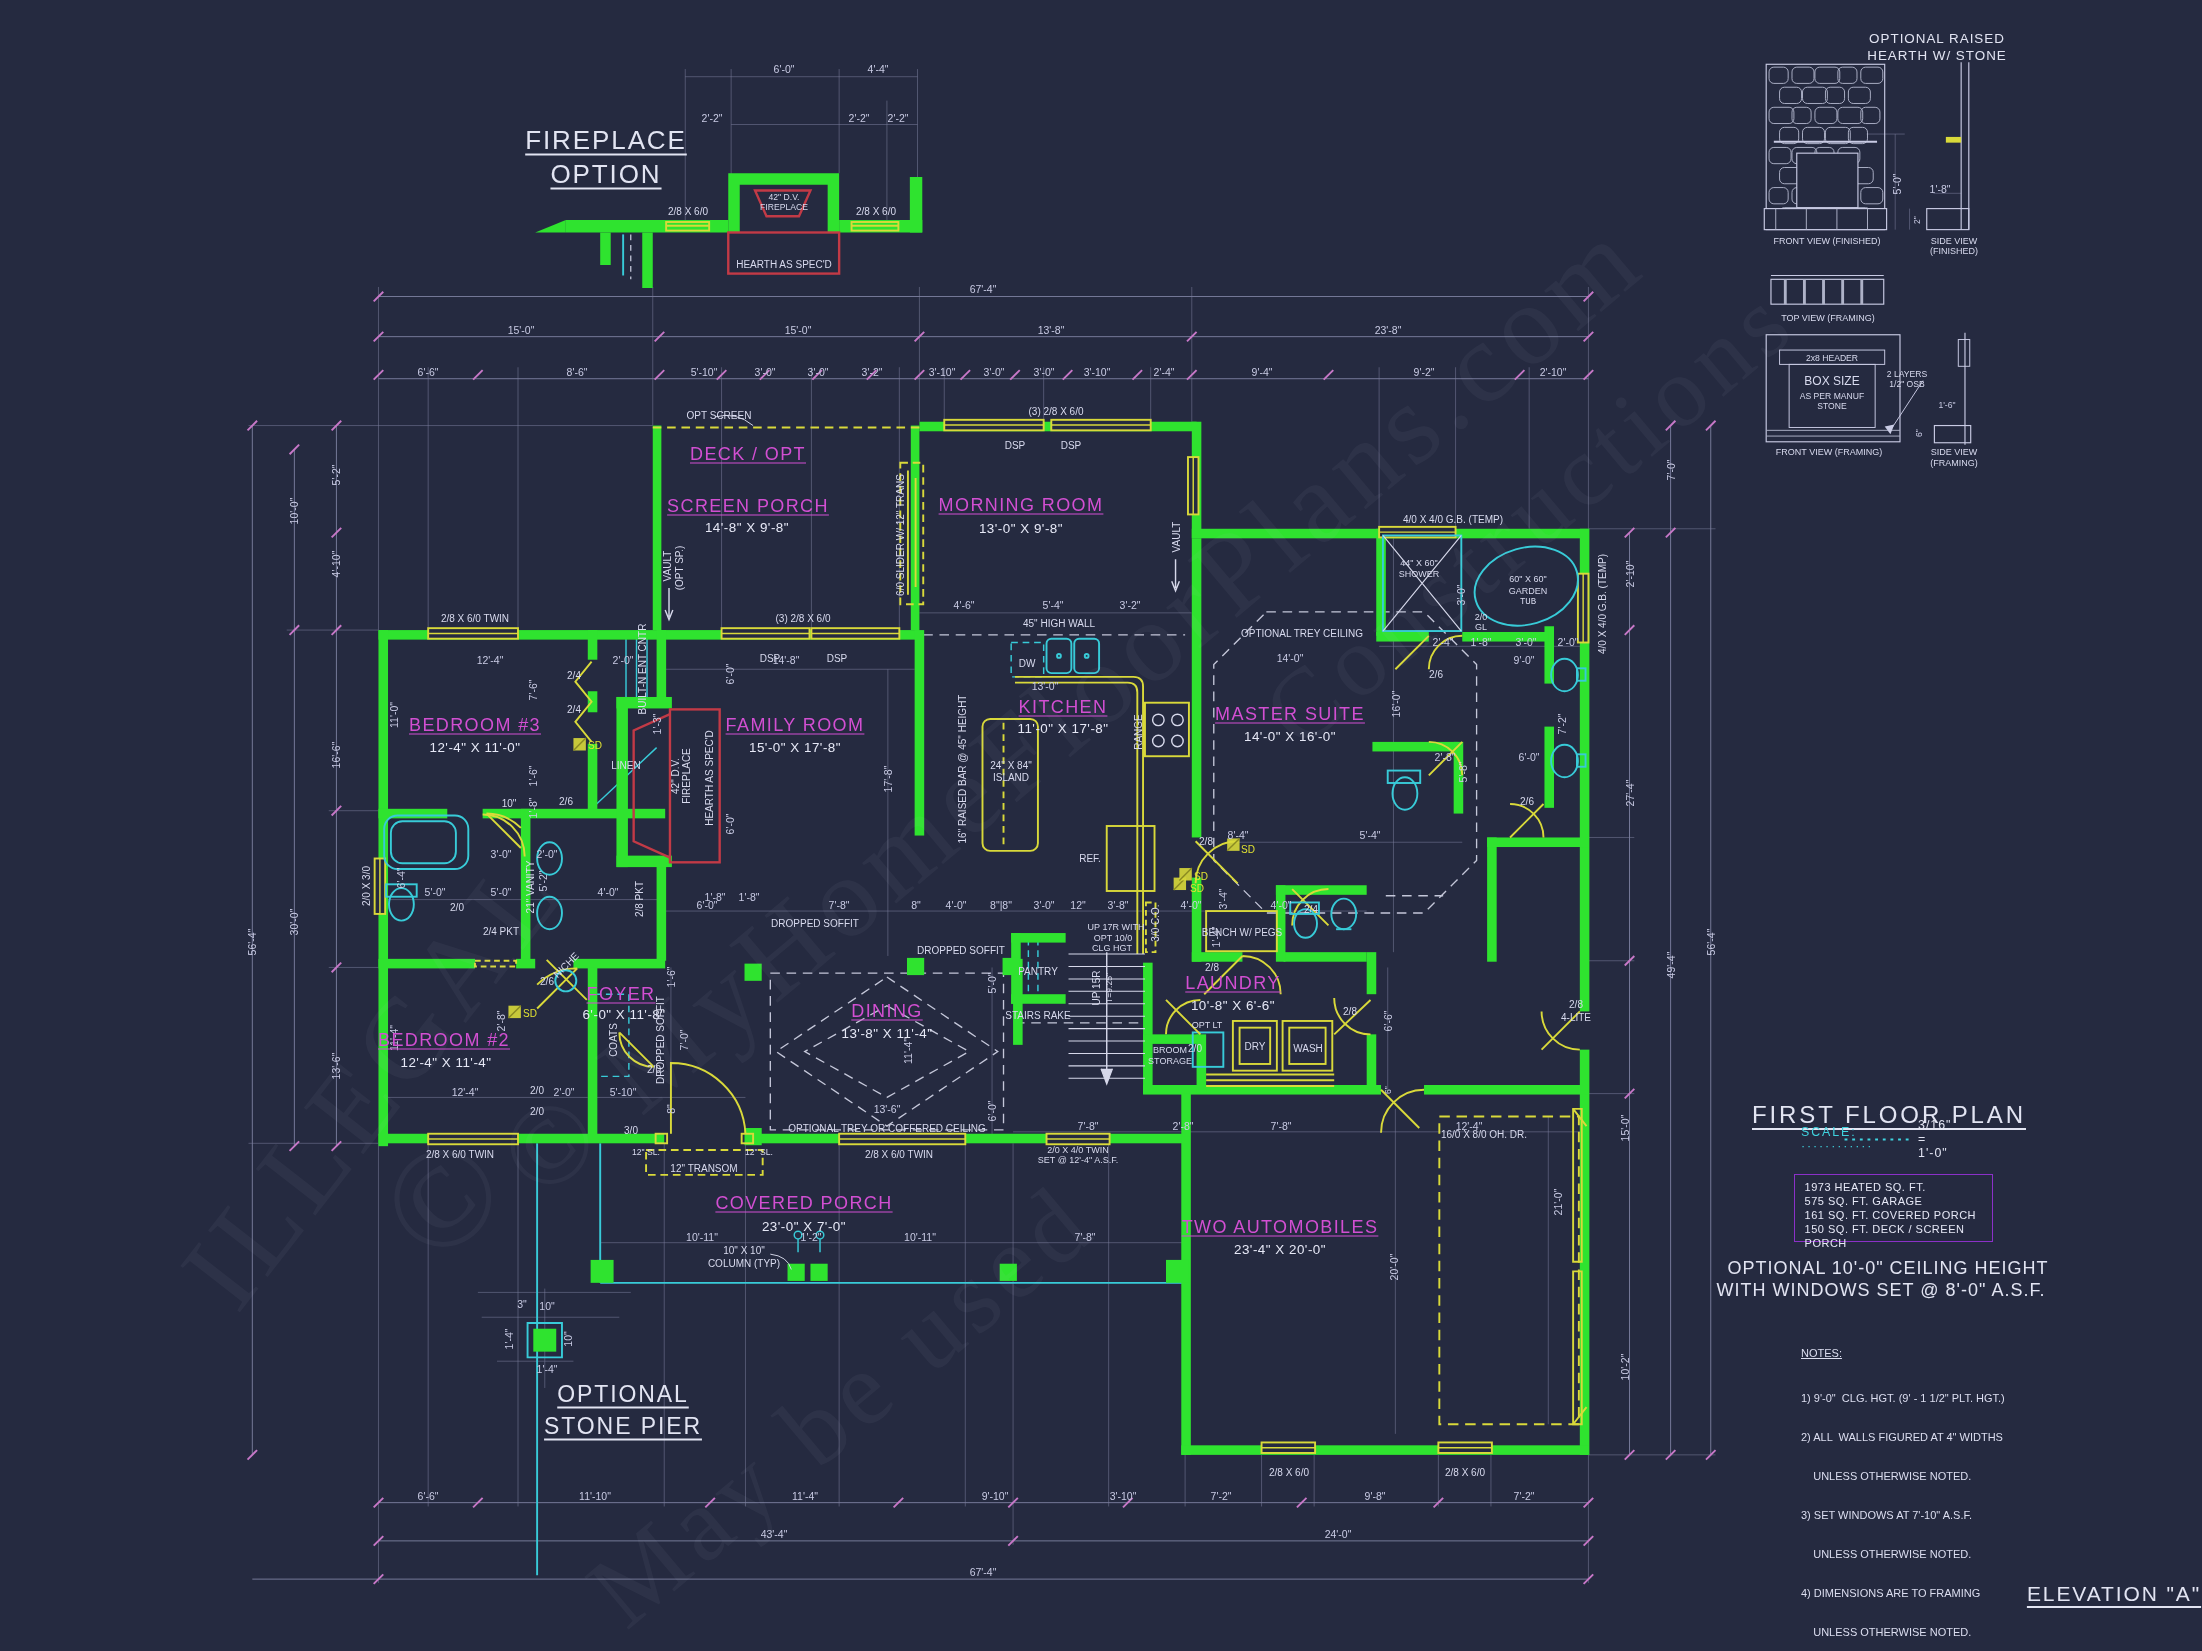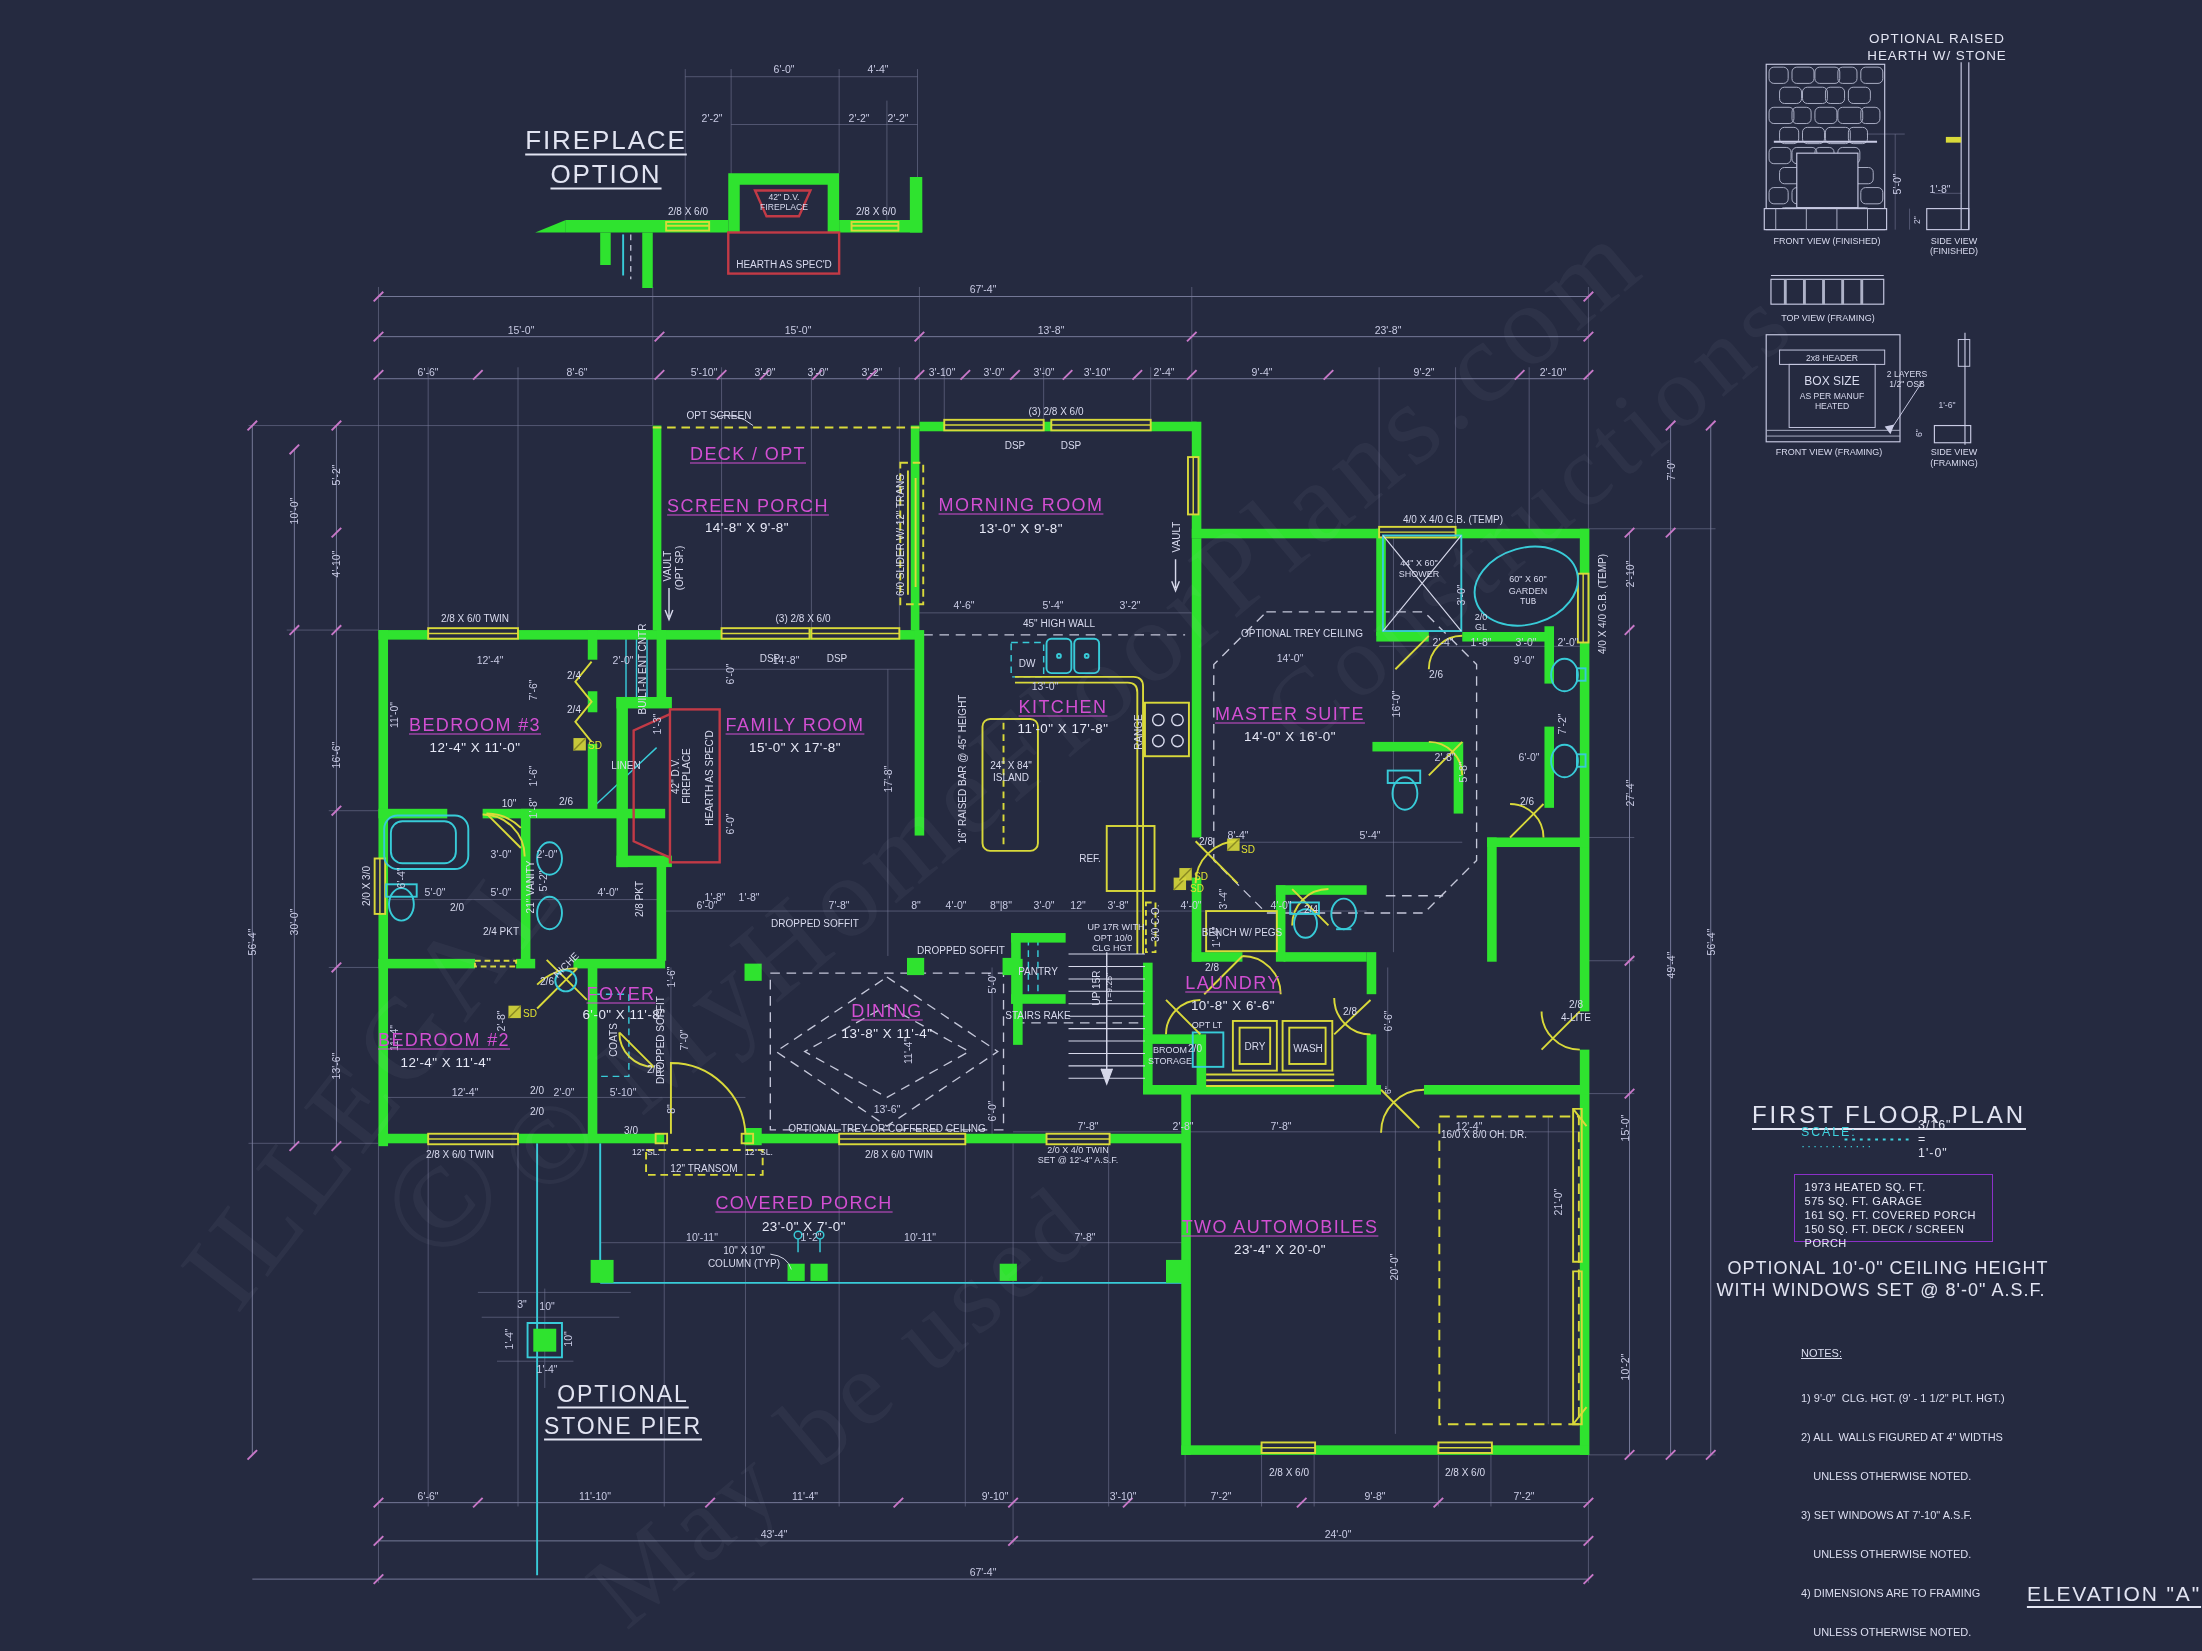--- a/index.html
+++ b/index.html
@@ -453,21 +453,21 @@
       <div class="lbl k-dim" style="left: 1897px; top: 184px; transform: translate(-50%, -50%) rotate(-90deg);">5'-0"</div>
       <div class="lbl k-dim" style="left: 1940px; top: 189px; transform: translate(-50%, -50%);">1'-8"</div>
       <div class="lbl k-dim" style="left: 1917px; top: 220px; transform: translate(-50%, -50%) rotate(-90deg); font-size: 8.6px;">2"</div>
       <div class="lbl k-an" style="left: 1827px; top: 241px; transform: translate(-50%, -50%); font-size: 9px; text-align: right;">FRONT VIEW (FINISHED)</div>
       <div class="lbl k-an" style="left: 1954px; top: 241px; transform: translate(-50%, -50%); font-size: 9px;">SIDE VIEW</div>
       <div class="lbl k-an" style="left: 1954px; top: 251px; transform: translate(-50%, -50%); font-size: 9px;">(FINISHED)</div>
       <div class="lbl k-an" style="left: 1828px; top: 318px; transform: translate(-50%, -50%); font-size: 9px;">TOP VIEW (FRAMING)</div>
       <div class="lbl k-an" style="left: 1832px; top: 358px; transform: translate(-50%, -50%); font-size: 8.6px;">2x8 HEADER</div>
       <div class="lbl k-an" style="left: 1832px; top: 381px; transform: translate(-50%, -50%); font-size: 12px;">BOX SIZE</div>
       <div class="lbl k-an" style="left: 1832px; top: 396px; transform: translate(-50%, -50%); font-size: 8.6px;">AS PER MANUF</div>
-      <div class="lbl k-an" style="left: 1832px; top: 406px; transform: translate(-50%, -50%); font-size: 8.6px;">HEATED</div>
+      <div class="lbl k-an" style="left: 1832px; top: 406px; transform: translate(-50%, -50%); font-size: 8.6px;">STONE</div>
       <div class="lbl k-an" style="left: 1907px; top: 374px; transform: translate(-50%, -50%); font-size: 8.6px;">2 LAYERS</div>
       <div class="lbl k-an" style="left: 1907px; top: 384px; transform: translate(-50%, -50%); font-size: 8.6px;">1/2" OSB</div>
       <div class="lbl k-dim" style="left: 1947px; top: 405px; transform: translate(-50%, -50%); font-size: 8.6px;">1'-6"</div>
       <div class="lbl k-dim" style="left: 1919px; top: 433px; transform: translate(-50%, -50%) rotate(-90deg); font-size: 8.6px;">6"</div>
       <div class="lbl k-an" style="left: 1829px; top: 452px; transform: translate(-50%, -50%); font-size: 9px;">FRONT VIEW (FRAMING)</div>
       <div class="lbl k-an" style="left: 1954px; top: 452px; transform: translate(-50%, -50%); font-size: 9px;">SIDE VIEW</div>
       <div class="lbl k-an" style="left: 1954px; top: 463px; transform: translate(-50%, -50%); font-size: 9px;">(FRAMING)</div>
       <div class="lbl k-dim" style="left: 983px; top: 289px; transform: translate(-50%, -50%);">67'-4"</div>
       <div class="lbl k-dim" style="left: 521px; top: 330px; transform: translate(-50%, -50%);">15'-0"</div>
       <div class="lbl k-dim" style="left: 798px; top: 330px; transform: translate(-50%, -50%);">15'-0"</div>

